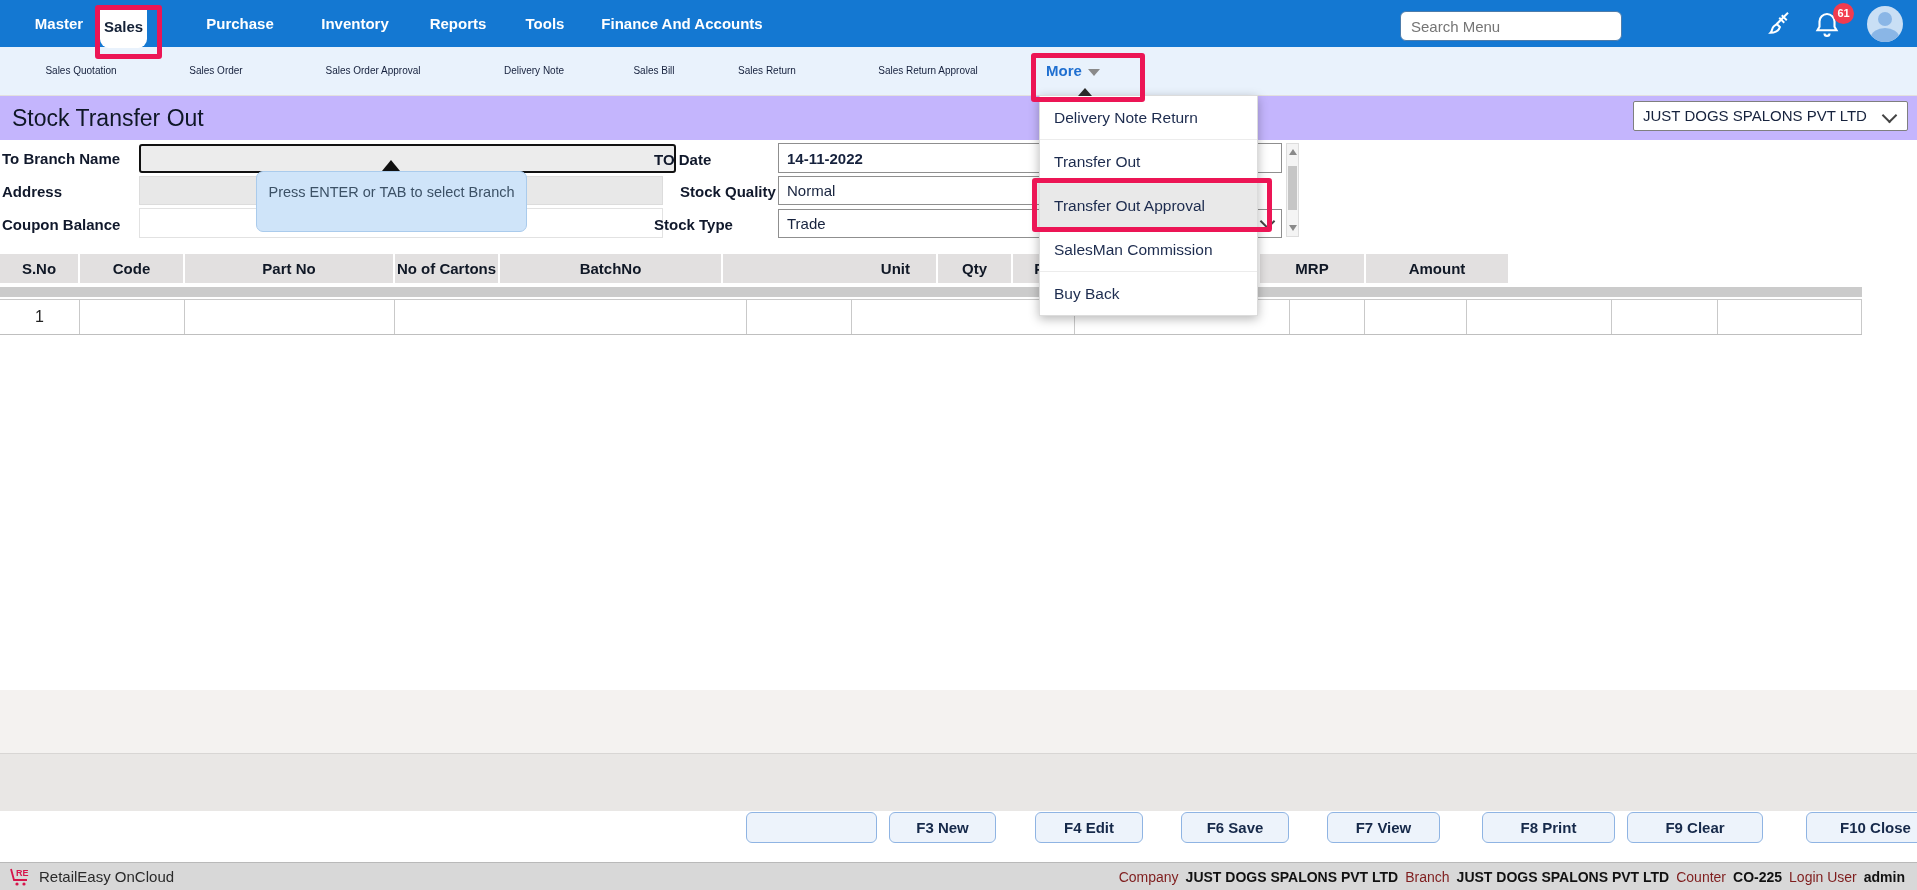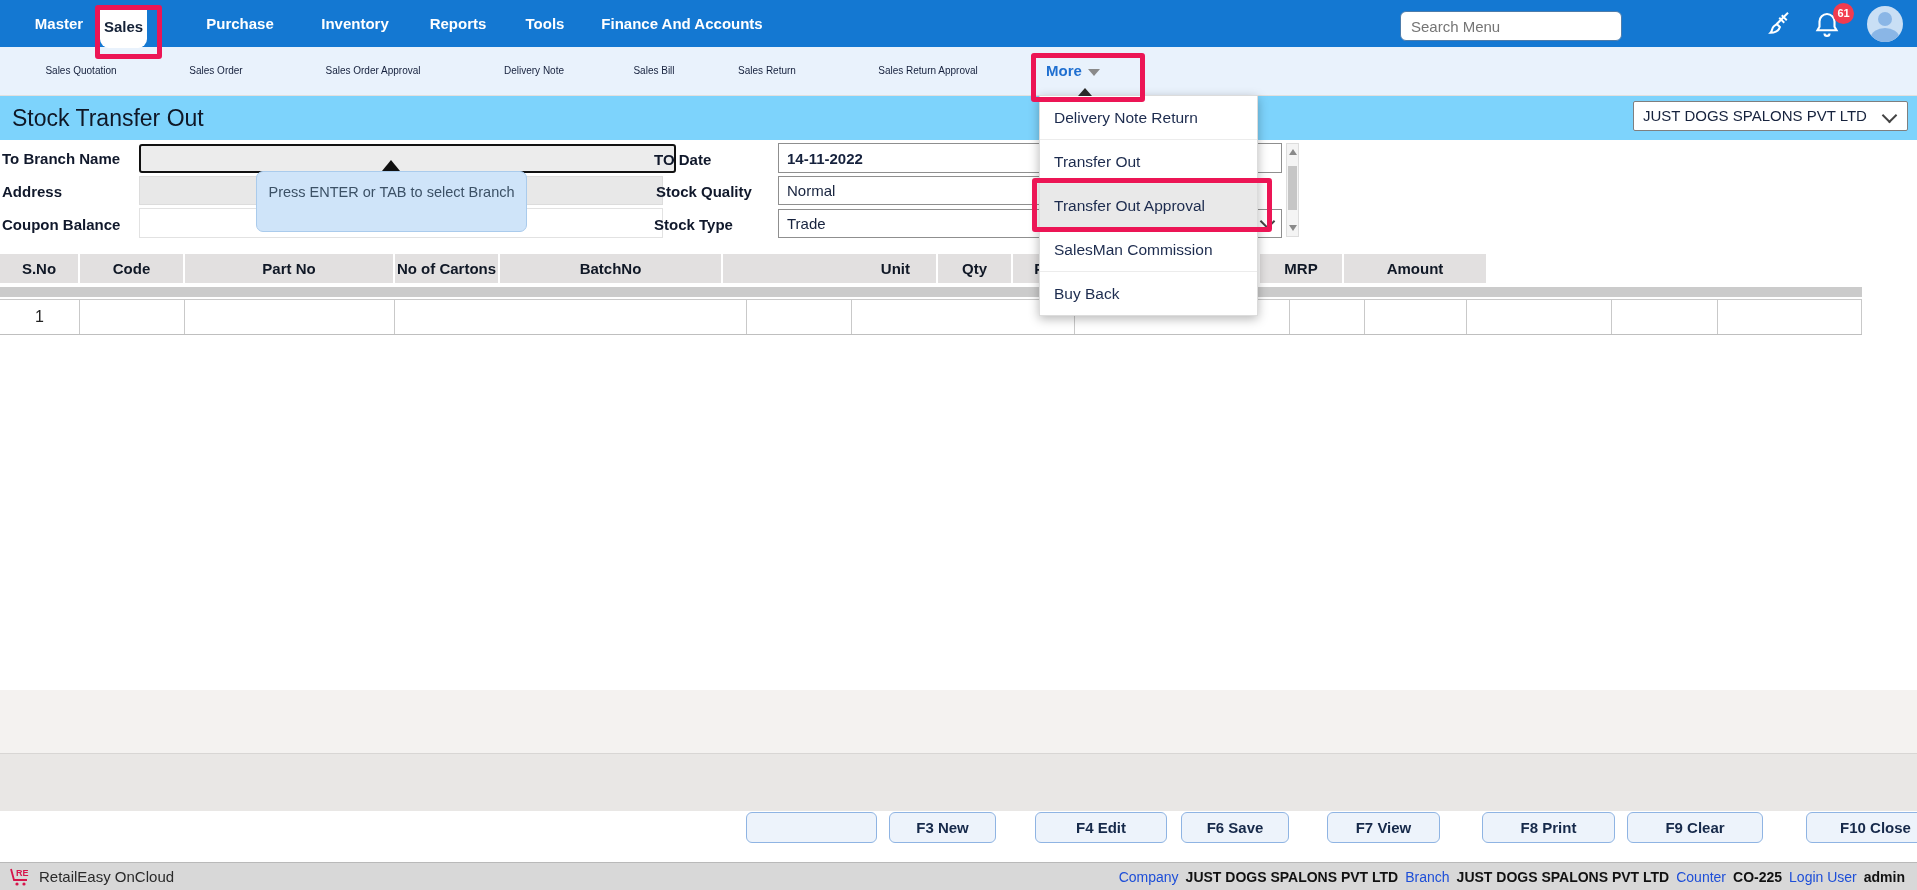--- a/index.html
+++ b/index.html
@@ -30,21 +30,21 @@
   
   .subnav{left:0;top:47px;width:1917px;height:48px;background:#e9f2fc;z-index:2;}
   .subnav-item{position:absolute;top:0;height:48px;line-height:48px;transform:translateX(-50%);
                color:#15203c;font-size:10px;white-space:nowrap;cursor:pointer;}
   .more-link{position:absolute;left:1046px;top:0;height:48px;line-height:48px;color:#1f6fd0;
              font-size:15px;font-weight:bold;cursor:pointer;z-index:2;}
   .more-caret{display:inline-block;margin-left:6px;width:0;height:0;border-left:6px solid transparent;
               border-right:6px solid transparent;border-top:7px solid #8a8a8a;vertical-align:middle;}
 
   
-  .titlebar{left:0;top:95px;width:1917px;height:45px;background:#7dd3fc;border-top:1px solid #e2e0de;
+  .titlebar{left:0;top:95px;width:1917px;height:45px;background:#c4b5fd;border-top:1px solid #e2e0de;
             box-sizing:border-box;z-index:1;}
   .page-title{position:absolute;left:12px;top:0;height:45px;line-height:45px;font-size:23px;
               font-weight:500;color:#0f1726;}
   .company-select{position:absolute;left:1633px;top:5px;width:275px;height:30px;background:#fff;
               border:1px solid #7f7f7f;border-radius:2px;box-sizing:border-box;font-size:15px;
               line-height:28px;padding:0 26px 0 9px;color:#16223d;cursor:pointer;white-space:nowrap;overflow:hidden;}
 
   
   .form-label{position:absolute;font-size:15px;font-weight:bold;color:#10182b;white-space:nowrap;}
   .field{position:absolute;box-sizing:border-box;background:#fff;border:1px solid #8f8f8f;
@@ -108,21 +108,21 @@
         border-radius:6px;box-sizing:border-box;font-size:15px;font-weight:bold;color:#16294a;
         text-align:center;line-height:29px;cursor:pointer;}
 
   
   .footer{left:0;top:862px;width:1917px;height:28px;background:#d8d8d8;border-top:1px solid #b9b9b9;
           box-sizing:border-box;z-index:2;}
   .footer-left{position:absolute;left:10px;top:0;height:27px;display:flex;align-items:center;gap:7px;}
   .app-name{font-size:15px;color:#2a2a2a;}
   .footer-right{position:absolute;right:12px;top:0;height:27px;display:flex;align-items:center;gap:7px;
           font-size:14px;white-space:nowrap;}
-  .f-lbl{color:#1d4ed8;}
+  .f-lbl{color:#7f1d1d;}
   .f-val{color:#111;font-weight:bold;}
 </style>
 </head>
 <body>
 
 <header class="abs topnav">
   <div id="topnav-items">
       <div class="topnav-item" style="left: 59px;">Master</div>
       <div class="topnav-item" style="left: 240px;">Purchase</div>
       <div class="topnav-item" style="left: 355px;">Inventory</div>
@@ -195,21 +195,21 @@
   </div>
 
 <div class="tip-arrow"></div>
 <div class="tooltip">Press ENTER or TAB to select Branch</div>
 
 <div class="form-label" style="left:654px;top:151px;">TO Date</div>
 <div class="field" style="left:778px;top:143px;width:504px;height:30px;font-weight:bold;">
     <span>14-11-2022</span>
   </div>
 
-<div class="form-label" style="left:656px;top:183px;">Stock Quality</div>
+<div class="form-label" style="left:680px;top:183px;">Stock Quality</div>
 <div class="field" style="left:778px;top:176px;width:448px;height:29px;">
   <span>Normal</span>
   <span class="chev"></span>
 </div>
 
 <div class="form-label" style="left:654px;top:216px;">Stock Type</div>
 <div class="field" style="left:778px;top:209px;width:504px;height:29px;">
   <span>Trade</span>
   <span class="chev"></span>
 </div>
@@ -223,21 +223,21 @@
 <div class="abs grid-header" id="grid-header">
     <div class="gh-cell" style="width: 80px;">S.No</div>
     <div class="gh-cell" style="width: 105px;">Code</div>
     <div class="gh-cell" style="width: 210px;">Part No</div>
     <div class="gh-cell" style="width: 105px;">No of Cartons</div>
     <div class="gh-cell" style="width: 223px;">BatchNo</div>
     <div class="gh-cell unit" style="width: 215px;">Unit</div>
     <div class="gh-cell" style="width: 75px;">Qty</div>
     <div class="gh-cell" style="width: 102px;">Packing</div>
     <div class="gh-cell" style="width: 145px;">Sell Price</div>
-    <div class="gh-cell" style="width: 84px;">MRP</div>
+    <div class="gh-cell" style="width: 106px;">MRP</div>
     <div class="gh-cell" style="width: 144px;">Amount</div>
   </div>
 <div class="abs grid-strip"></div>
 <div class="abs grid-row" id="grid-row">
     <div class="gr-cell" style="width: 80px;">1</div>
     <div class="gr-cell" style="width: 105px;"></div>
     <div class="gr-cell" style="width: 210px;"></div>
     <div class="gr-cell" style="width: 352px;"></div>
     <div class="gr-cell" style="width: 105px;"></div>
     <div class="gr-cell" style="width: 223px;"></div>
@@ -281,21 +281,21 @@
 <div class="small-input" style="left:463px;top:767px;width:145px;height:24px;"><span></span></div>
 <div class="hint-text" style="left:1022px;top:770px;">Press ENTER or TAB to select Branch</div>
 <div class="grand-total">
   <span>Total :</span>
   <span>0.00</span>
 </div>
 
 <div id="fbuttons">
     <div class="fbtn" style="left: 746px; width: 131px;"></div>
     <div class="fbtn" style="left: 889px; width: 107px;">F3 New</div>
-    <div class="fbtn" style="left: 1035px; width: 132px;">F4 Edit</div>
+    <div class="fbtn" style="left: 1035px; width: 108px;">F4 Edit</div>
     <div class="fbtn" style="left: 1181px; width: 108px;">F6 Save</div>
     <div class="fbtn" style="left: 1327px; width: 113px;">F7 View</div>
     <div class="fbtn" style="left: 1482px; width: 133px;">F8 Print</div>
     <div class="fbtn" style="left: 1627px; width: 136px;">F9 Clear</div>
     <div class="fbtn" style="left: 1774px; width: 139px; margin-left: 32px;">F10 Close</div>
   </div>
 
 <footer class="abs footer">
   <div class="footer-left">
     <svg width="22" height="20" viewBox="0 0 22 20">

